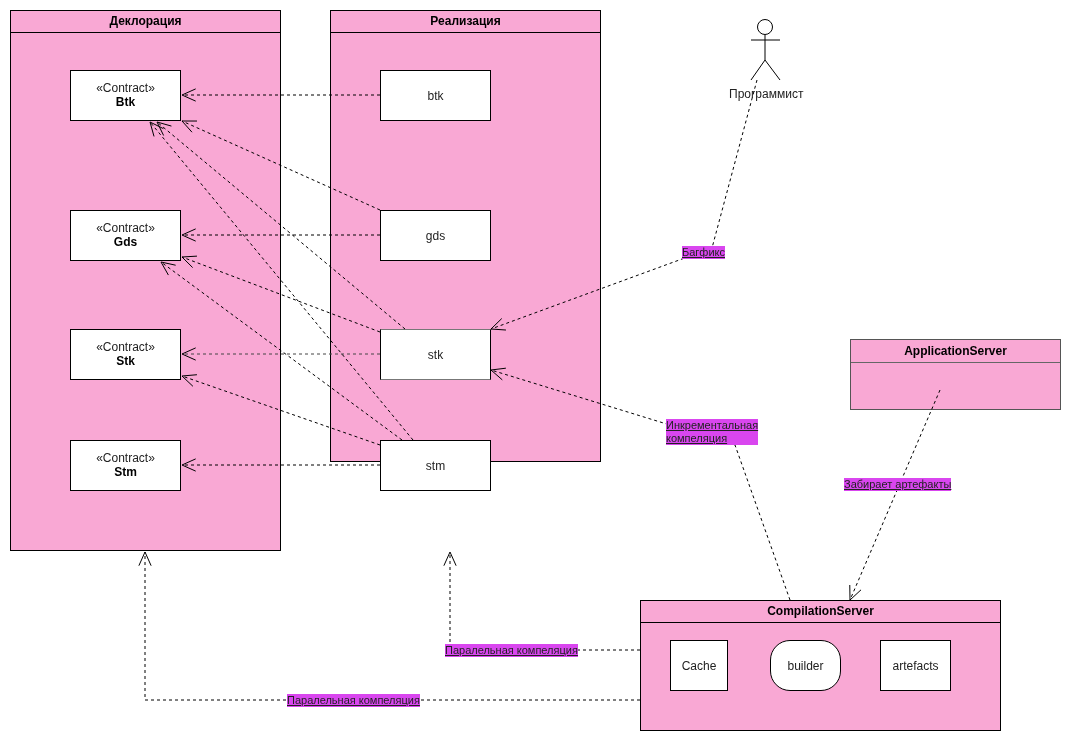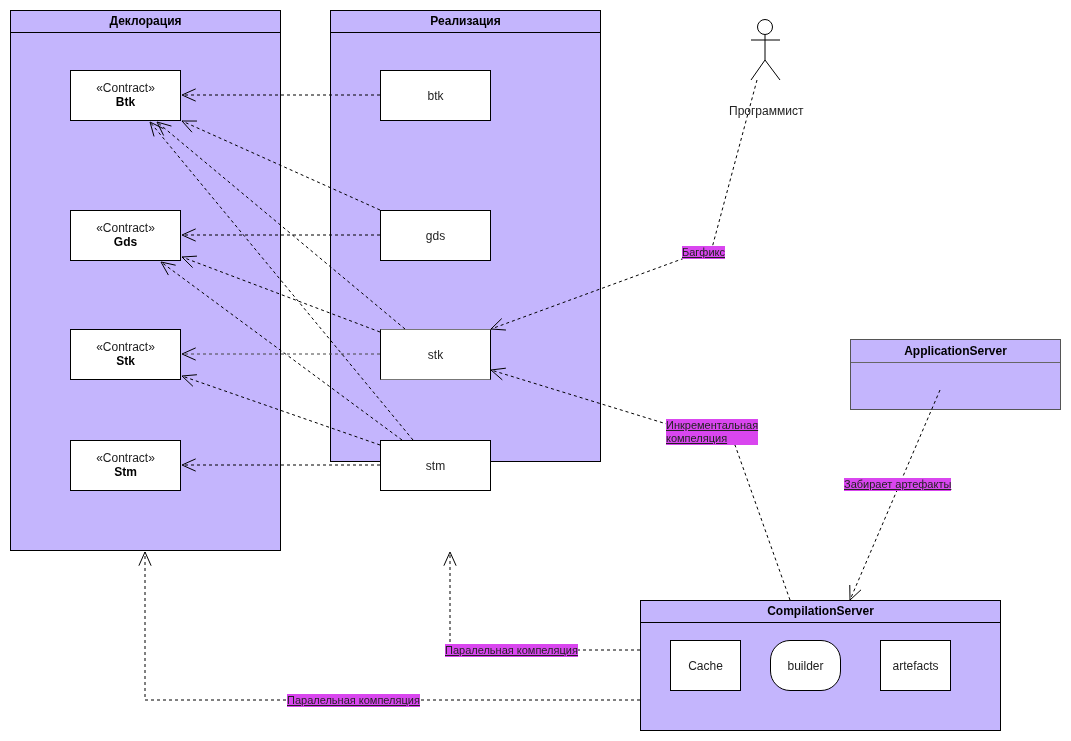--- a/index.html
+++ b/index.html
@@ -1,19 +1,19 @@
 <!DOCTYPE html>
 <html><head>
   <meta charset="utf-8">
   <style>
     html, body { margin: 0; padding: 0; background: #ffffff; }
     body { width: 1071px; height: 741px; position: relative; overflow: hidden;
            font-family: "Liberation Sans", "DejaVu Sans", sans-serif; color: #000; }
     #canvas { position: absolute; left: 0; top: 0; }
-    .pkg { position: absolute; border: 1px solid #000; background: #c4b5fd; box-sizing: border-box; }
+    .pkg { position: absolute; border: 1px solid #000; background: #f9a8d4; box-sizing: border-box; }
     .pkg-title { height: 22px; border-bottom: 1px solid #000; box-sizing: border-box;
                  font-size: 12px; font-weight: bold; text-align: center; line-height: 21px; }
     .box { position: absolute; border: 1px solid #000; background: #fff; box-sizing: border-box;
            display: flex; flex-direction: column; align-items: center; justify-content: center;
            font-size: 12px; text-align: center; }
     .box .stereo { color: #222; font-size: 12px; line-height: 14px; }
     .box .name-bold { font-weight: bold; font-size: 12px; line-height: 15px; }
     .box .name { font-size: 12px; color: #222; }
     .lbl { position: absolute; font-size: 11px; color: #222; background: #d946ef; white-space: nowrap;
            line-height: 13px; text-decoration: underline; }
@@ -59,21 +59,21 @@
 <div class="box" style="left:380px;top:210px;width:111px;height:51px;">
   <span class="name">gds</span>
 </div>
 <div class="box" style="left:380px;top:329px;width:111px;height:51px;border-top-color:#777;border-bottom-color:#777;">
   <span class="name">stk</span>
 </div>
 <div class="box" style="left:380px;top:440px;width:111px;height:51px;">
   <span class="name">stm</span>
 </div>
 
-<div class="box" style="left:670px;top:640px;width:71px;height:51px;">
+<div class="box" style="left:670px;top:640px;width:58px;height:51px;">
   <span class="name">Cache</span>
 </div>
 <div class="box" style="left:770px;top:640px;width:71px;height:51px;border-radius:20px;">
   <span class="name">builder</span>
 </div>
 <div class="box" style="left:880px;top:640px;width:71px;height:51px;justify-content:center;">
   <span class="name">artefacts</span>
 </div>
 
 <svg id="canvas" width="1071" height="741" style="pointer-events:none;">
@@ -123,21 +123,21 @@
       <polyline points="168.3832993065152,275.05706289141676 161,262 175.6509298682791,265.2171810634106"></polyline>
       <polyline points="192.92073815047308,386.2828730542004 182,376 196.94625741953183,374.731382977771"></polyline>
       <polyline points="505.964628428211,330.02951250870535 491,329 501.75495258489025,318.54385372631185"></polyline>
       <polyline points="502.29476332622835,379.8705785749614 491,370 505.8888930729099,368.1776764657573"></polyline>
       <polyline points="861.0171152316375,589.8204532530756 850,600 849.773385415609,585.001711903349"></polyline>
       <polyline points="443.88359320410643,565.6963341046846 450,552 456.11640679589357,565.6963341046846"></polyline>
       <polyline points="138.88359320410646,565.6963341046846 145,552 151.11640679589357,565.6963341046846"></polyline>
     </g>
 </svg>
 
-<div class="actor-label" style="left:729px;top:87px;margin-top:17px;">Программист</div>
+<div class="actor-label" style="left:729px;top:87px;">Программист</div>
 <div class="lbl" style="left:682px;top:246px;">Багфикс</div>
 <div class="lbl" style="left:666px;top:419px;">
   <div>Инкрементальная</div>
   <div>компеляция</div>
 </div>
 <div class="lbl" style="left:844px;top:478px;">Забирает артефакты</div>
 <div class="lbl" style="left:445px;top:644px;">Паралельная компеляция</div>
 <div class="lbl" style="left:287px;top:694px;">Паралельная компеляция</div>
 
 </body></html>

